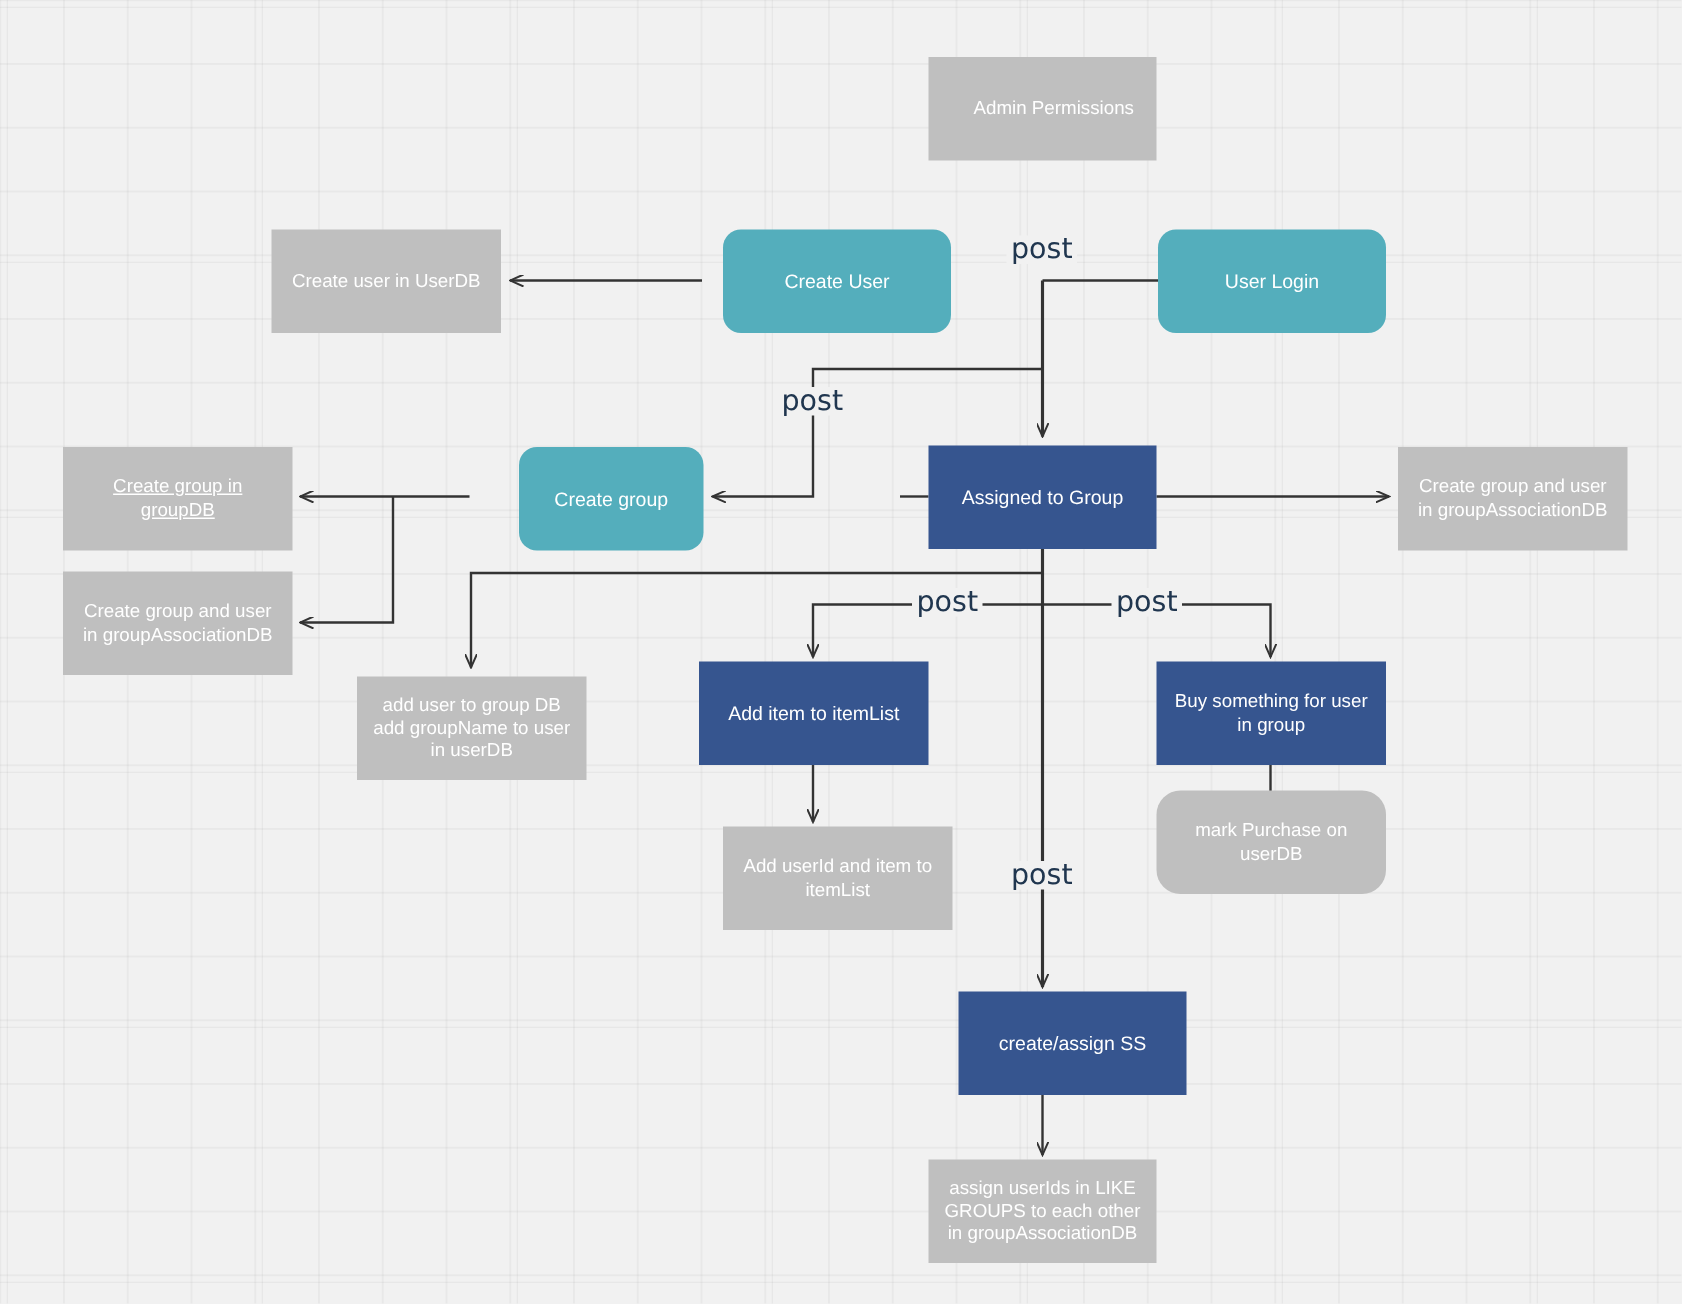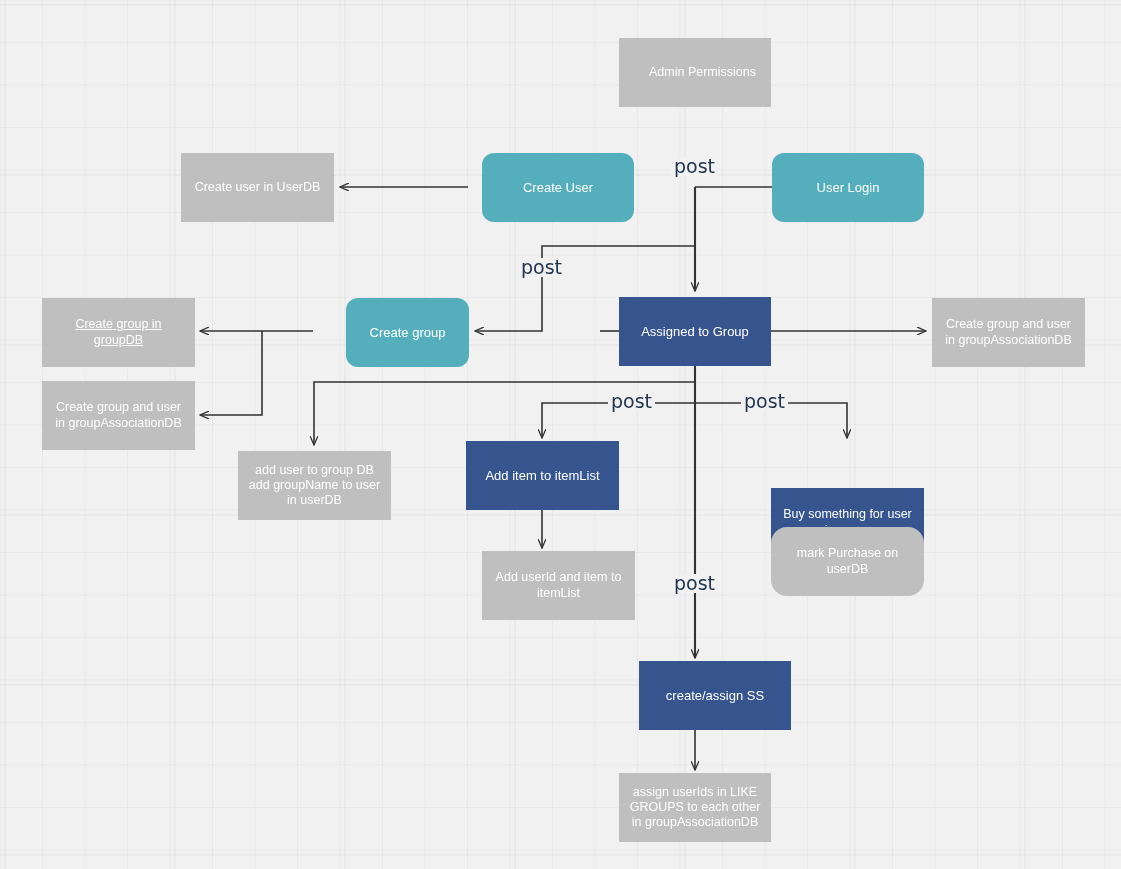--- a/index.html
+++ b/index.html
@@ -170,21 +170,21 @@
       <span>add user to group DB</span><br>
       <span>add groupName to user</span><br>
       <span>in userDB</span>
     </span>
   </div>
 
   <div class="node blue" style="left:466px; top:441px; width:153px; height:69px;">
     <span>Add item to itemList</span>
   </div>
 
-  <div class="node blue sm" style="left:771px; top:441px; width:153px; height:69px;margin-top:47px;">
+  <div class="node blue sm" style="left:771px; top:441px; width:153px; height:69px;">
     <span>
       <span>Buy something for user</span><br>
       <span>in group</span>
     </span>
   </div>
 
   <div class="node gray" style="left:466px; top:551px; width:153px; height:69px;margin-left:16px;">
     <span>
       <span>Add userId and item to</span><br>
       <span>itemList</span>

